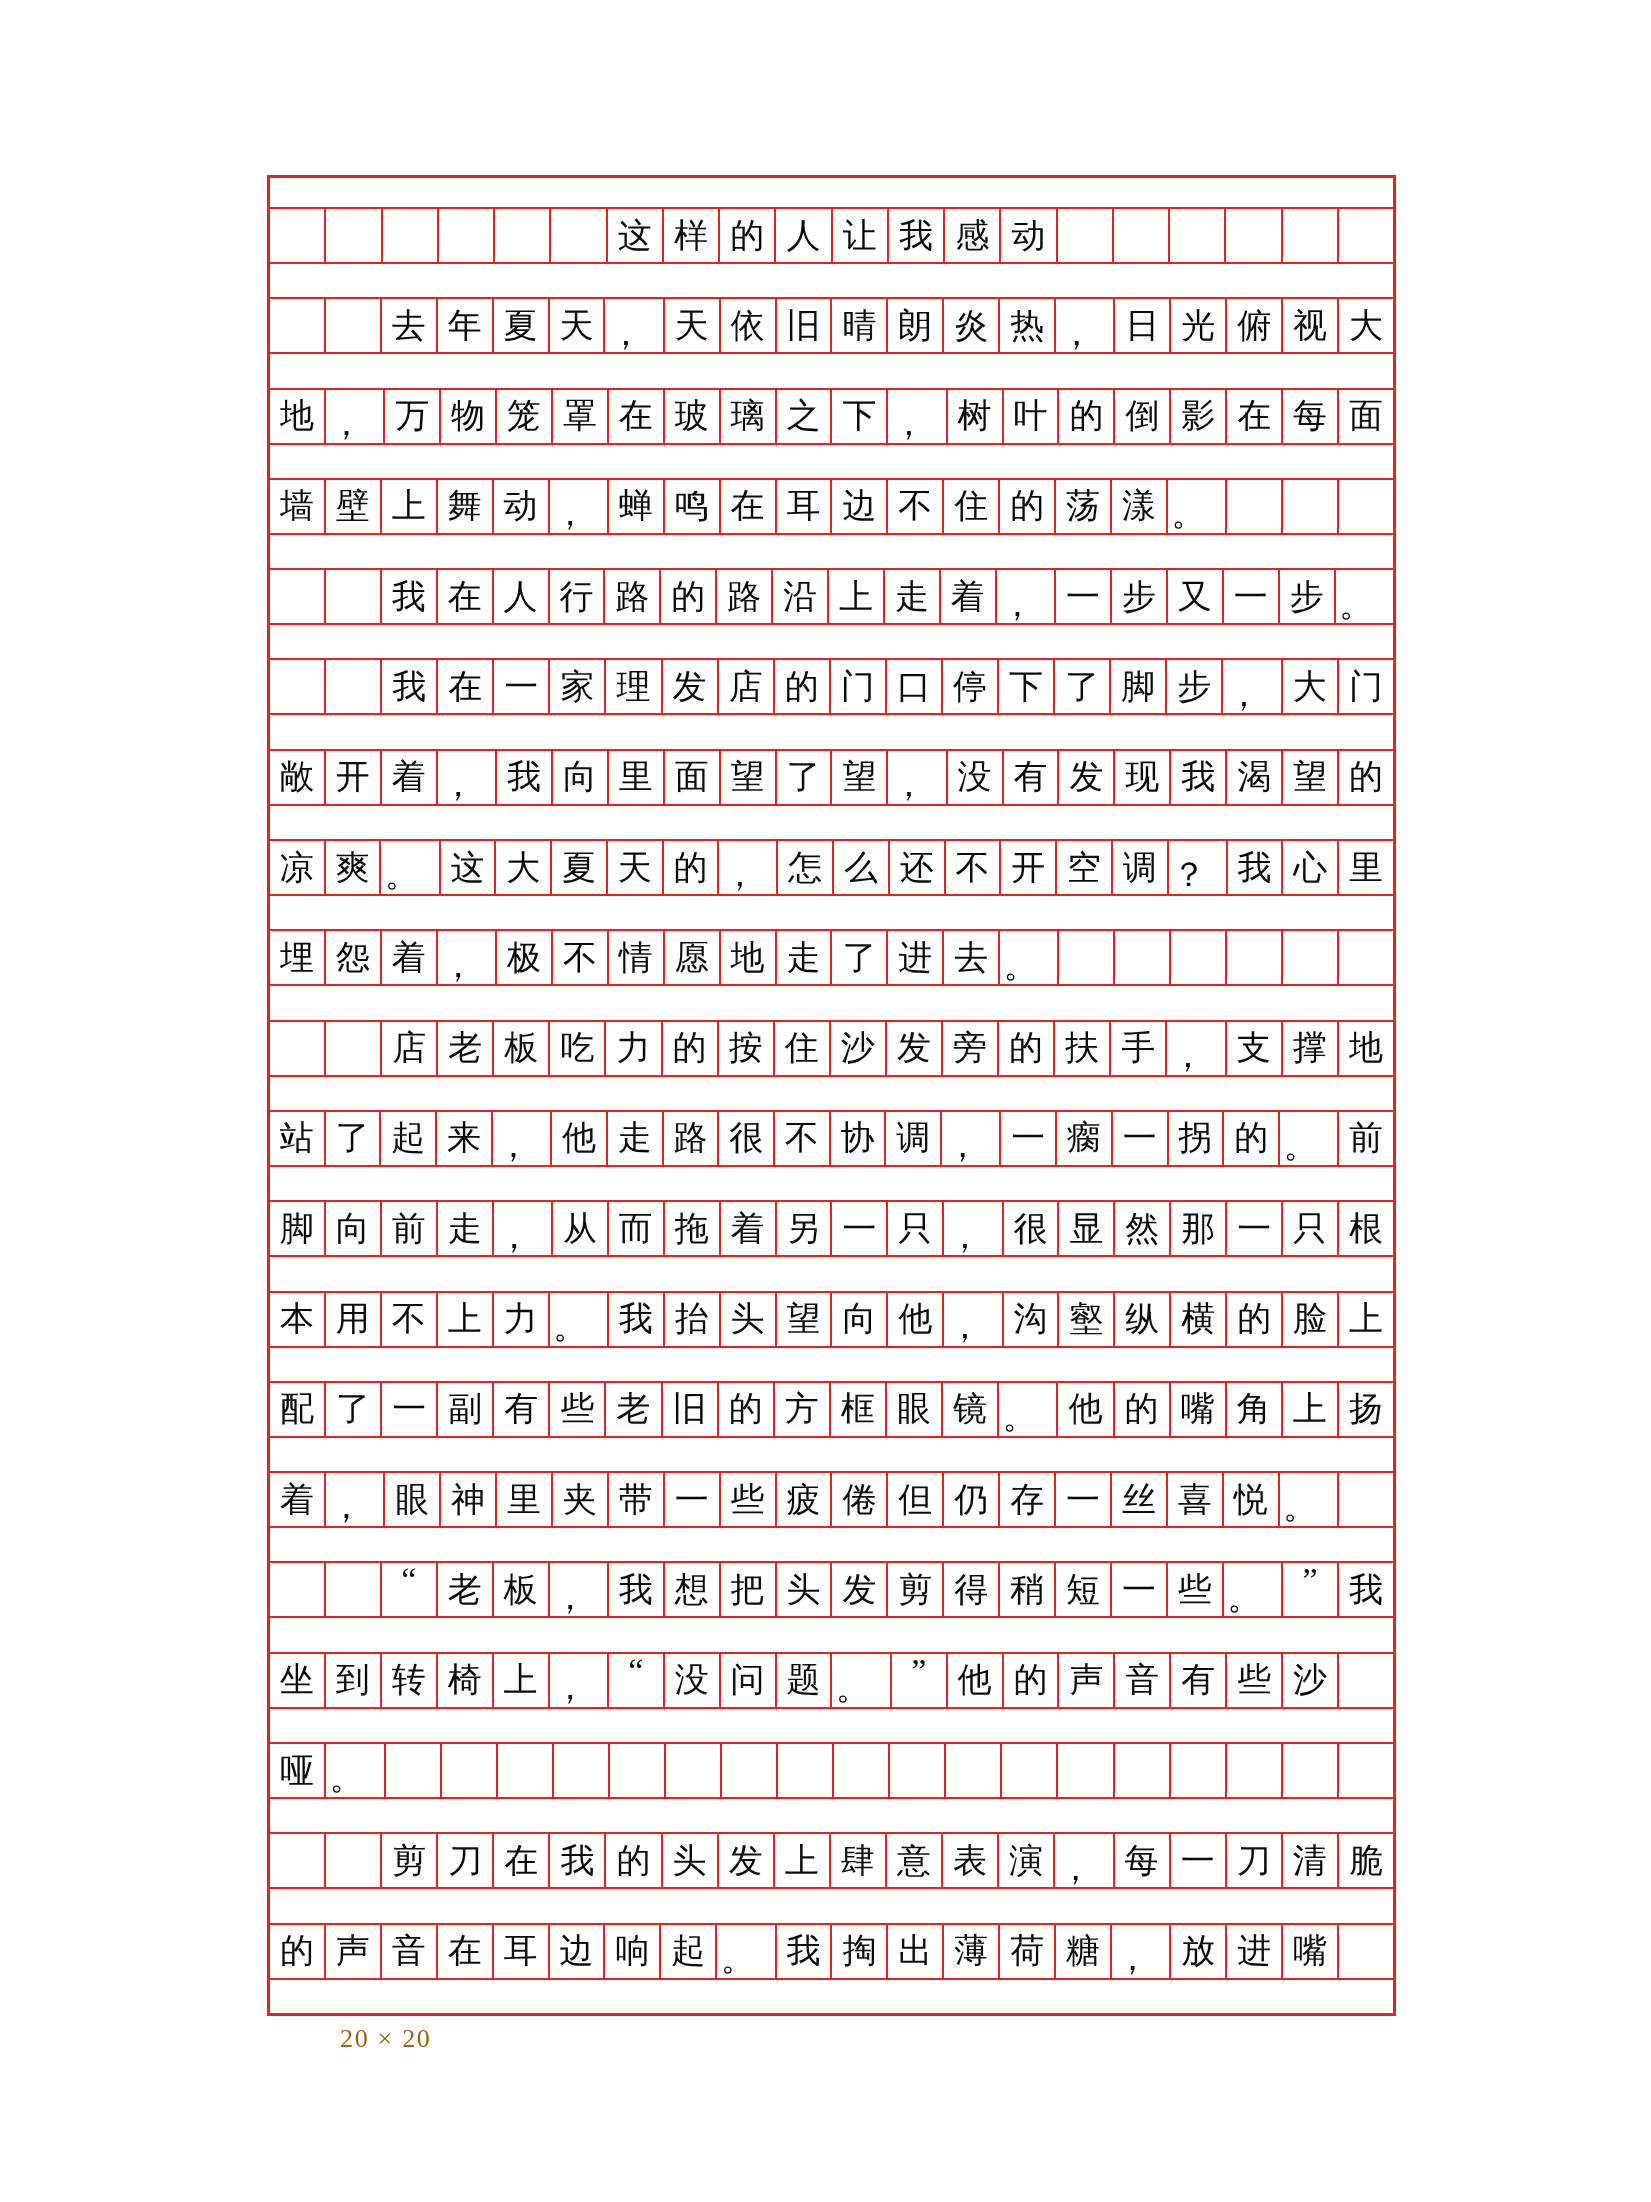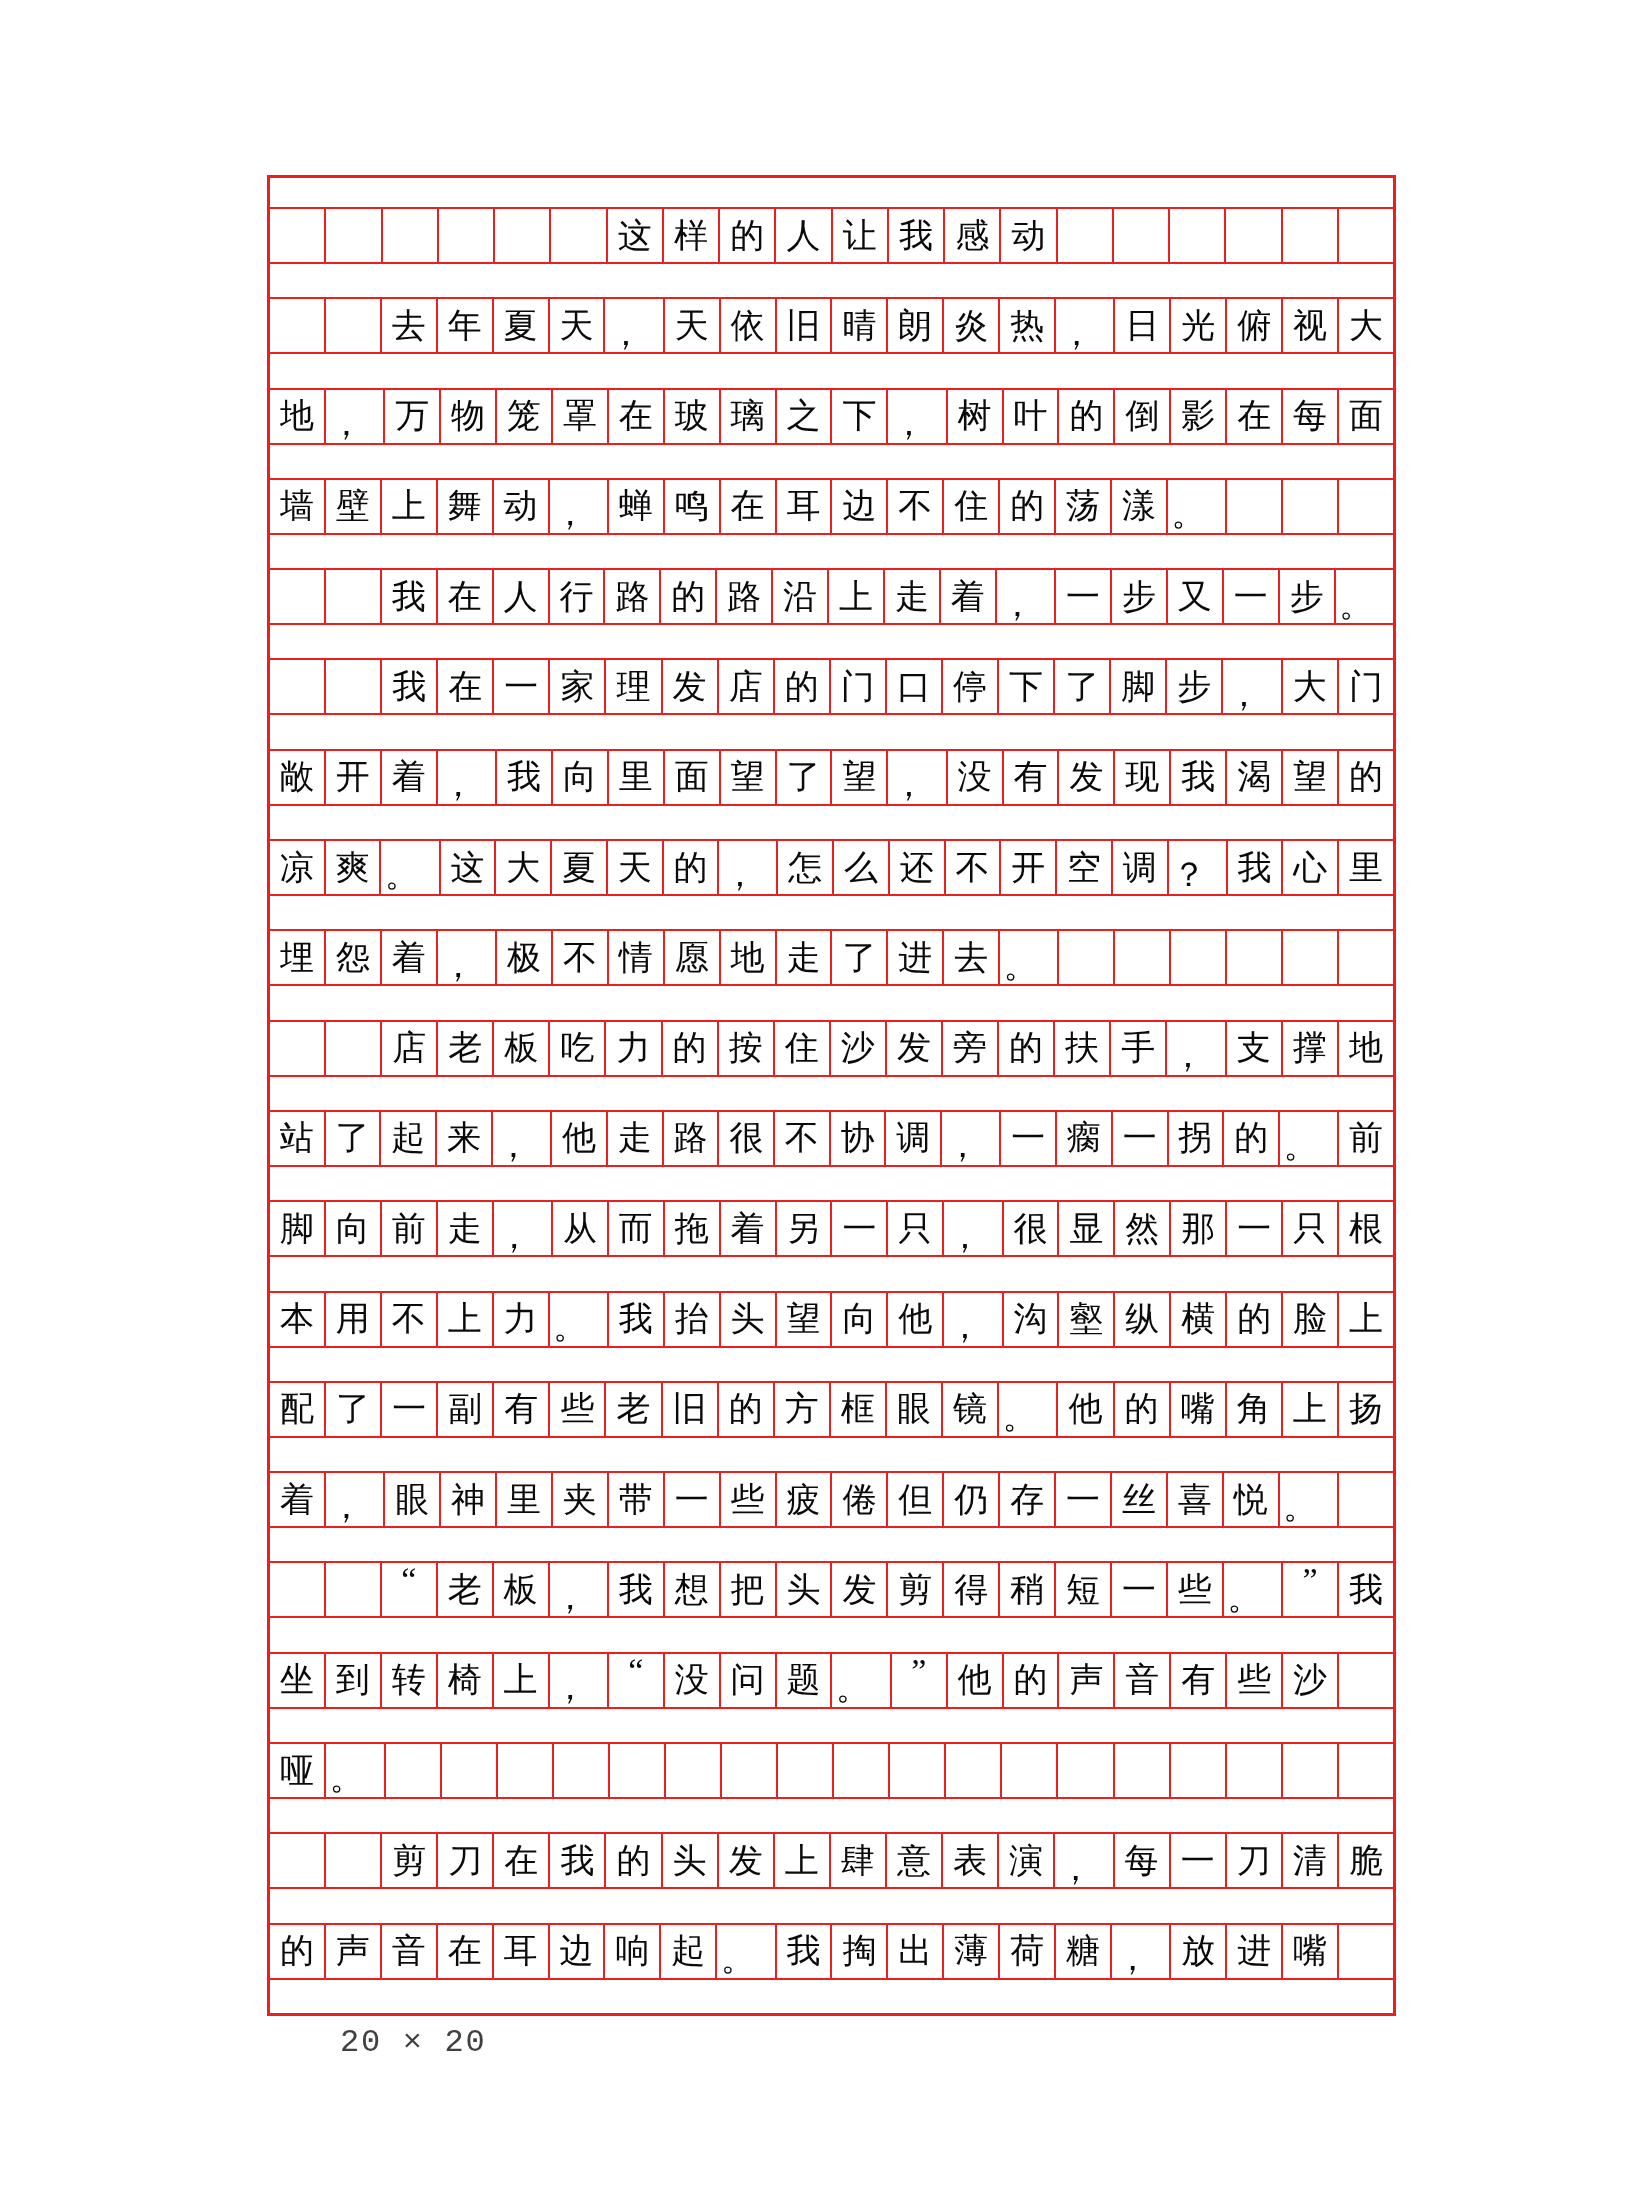--- a/index.html
+++ b/index.html
@@ -99,24 +99,24 @@
   .top-strip {
     width: 100%;
     height: 29px;
   }
 
   
   .sheet-footer {
     position: absolute;
     left: 340px;
     top: 2024px;
-    font-family: Liberation Mono, monospace;
-    font-size: 32px;
+    font-family: Liberation Serif, serif;
+    font-size: 26px;
     letter-spacing: 1.7px;
-    color: #404040;
+    color: #a16207;
     white-space: pre;
   }
 </style>
 </head>
 <body>
 
 <div class="page">
 
   <div class="sheet-frame">
     <div class="sheet-inner" id="sheet-inner">

